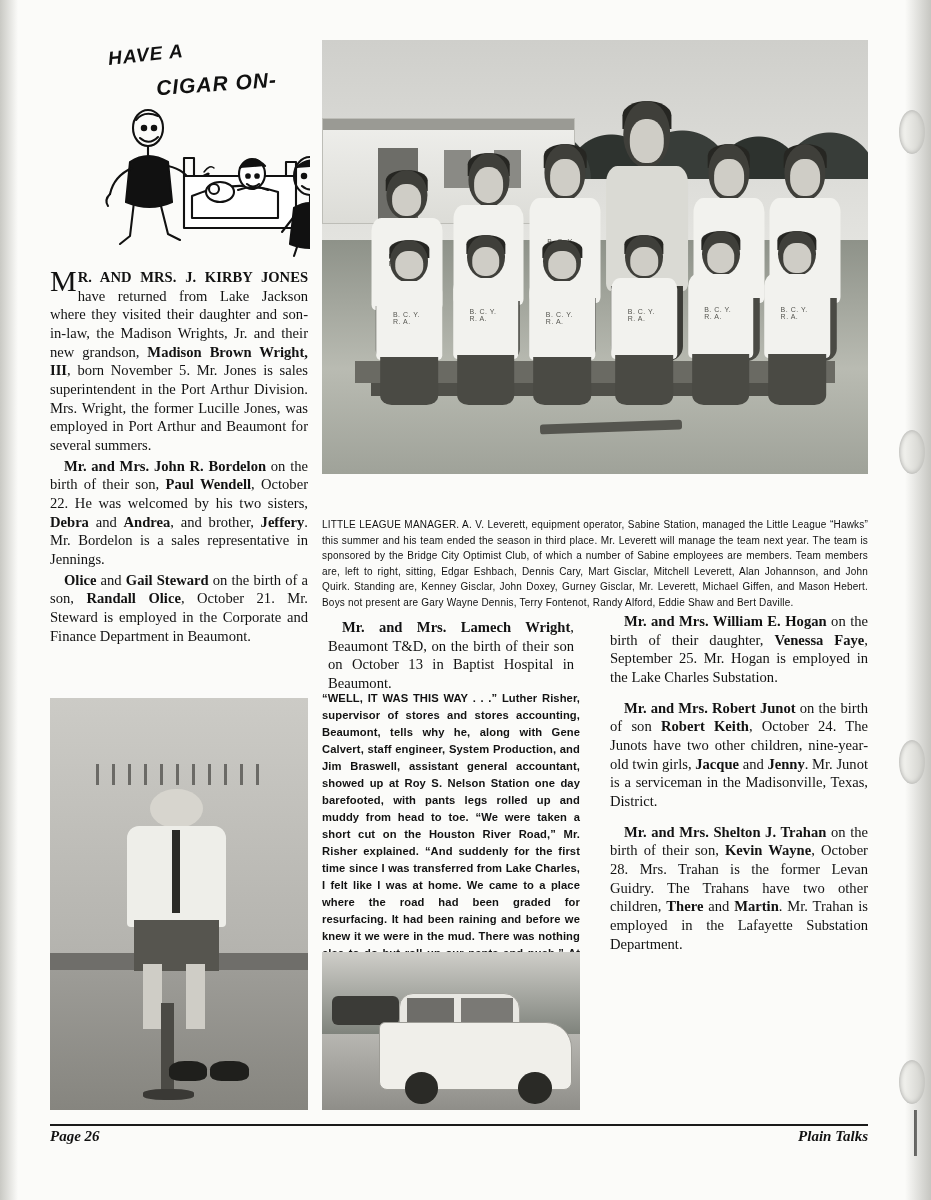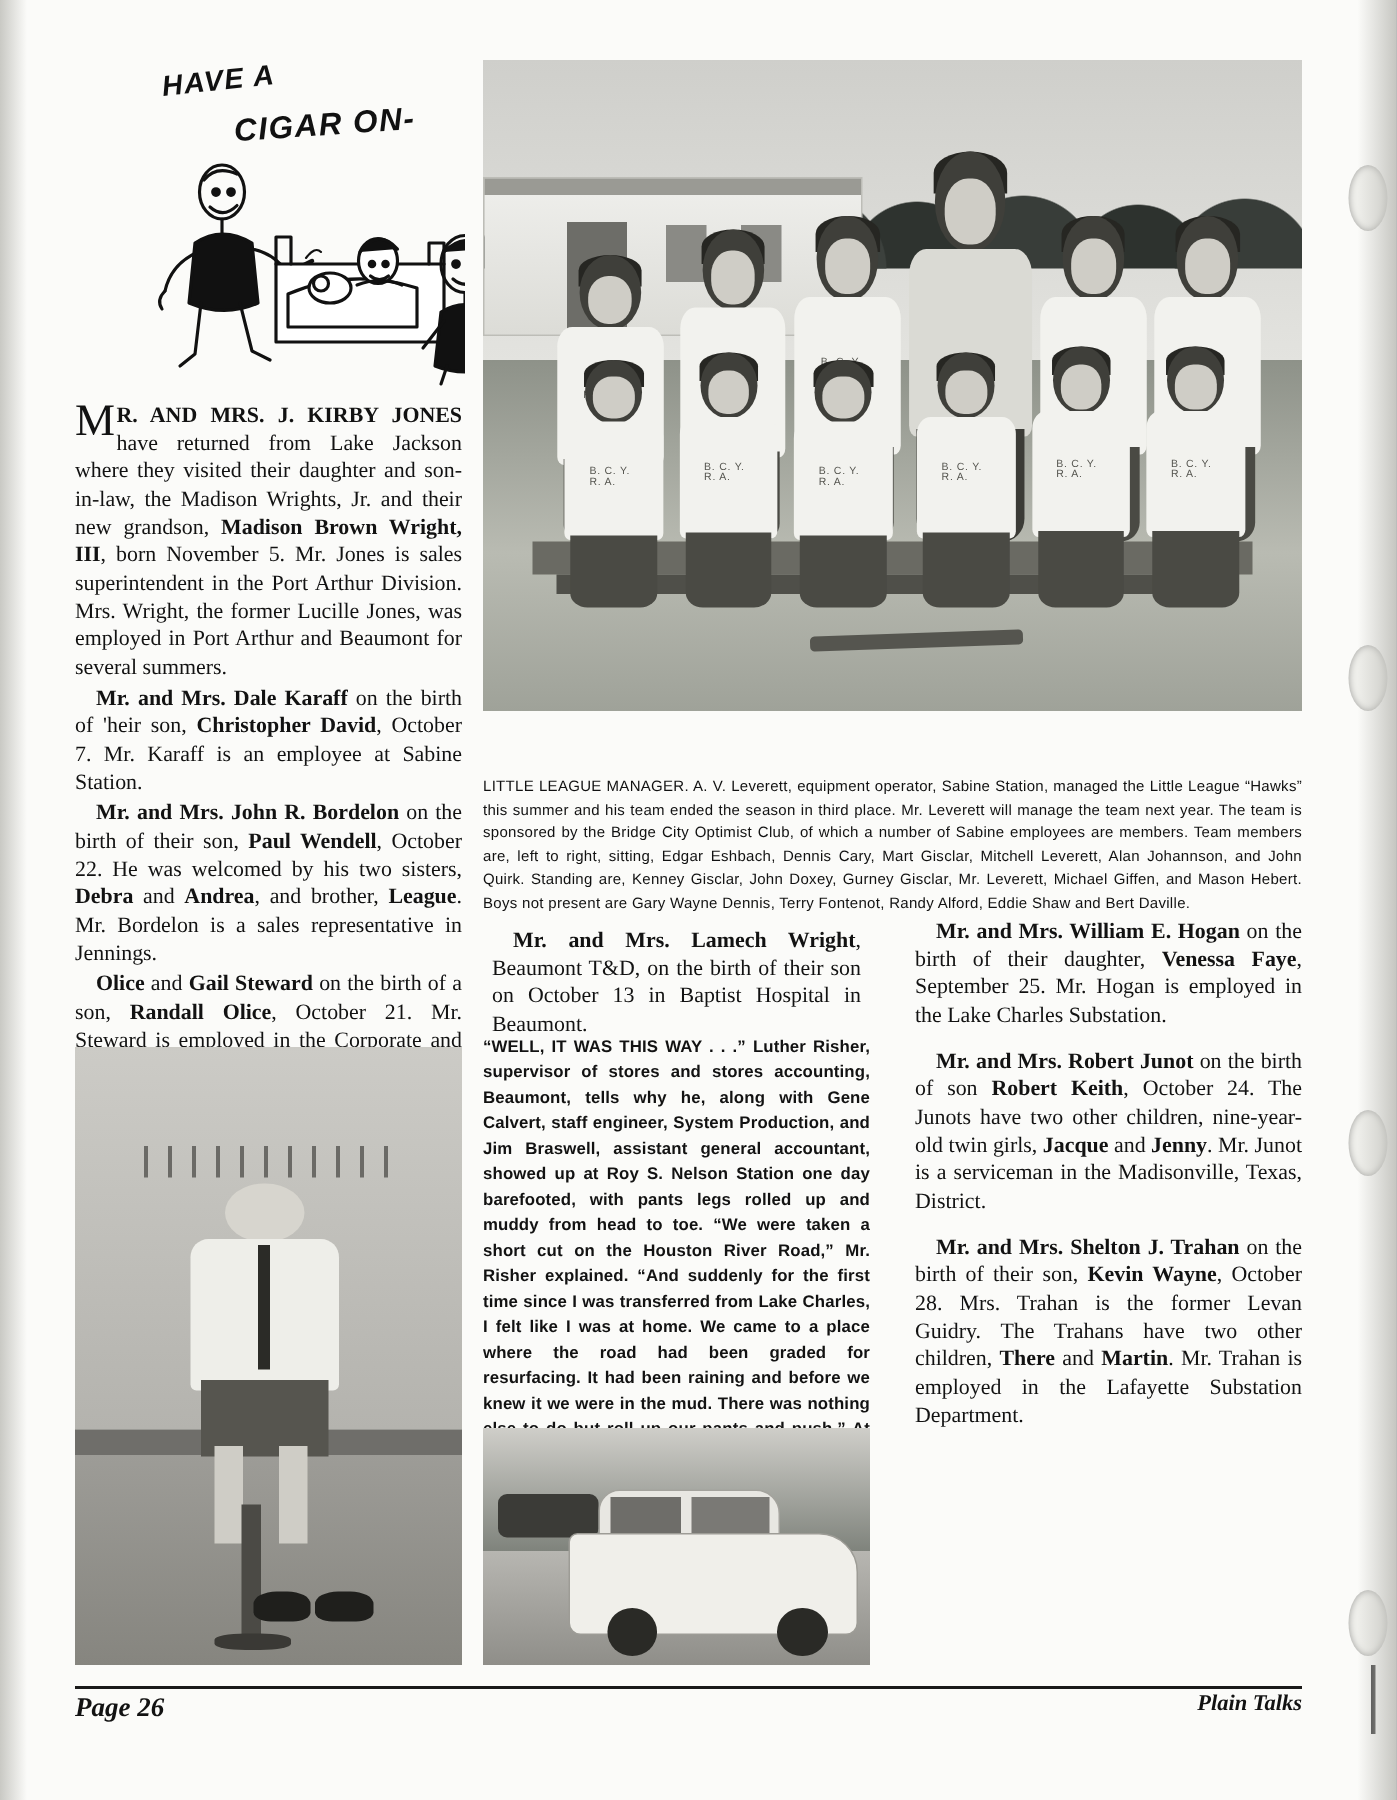--- a/index.html
+++ b/index.html
@@ -255,21 +255,21 @@
     left: 50px;
     top: 1124px;
     width: 818px;
     height: 2px;
     background: #1a1a1a;
   }
   .page-num {
     position: absolute;
     left: 50px;
     top: 1128px;
-    font-size: 18px;
+    font-size: 15px;
     font-style: italic;
     font-weight: bold;
   }
   .pub-name {
     position: absolute;
     right: 63px;
     top: 1128px;
     font-size: 15px;
     font-style: italic;
     font-weight: bold;
@@ -344,22 +344,21 @@
         <path d="M256 208 l-4 12"></path>
         <path d="M282 208 l4 12"></path>
       </g>
     </svg>
     <div class="cartoon-text l1">HAVE A</div>
     <div class="cartoon-text l2">CIGAR ON-</div>
   </div>
 
   <div class="col-left">
     <p class="first"><span class="dropcap">M</span><b>R. AND MRS. J. KIRBY JONES</b> have returned from Lake Jackson where they visited their daughter and son-in-law, the Madison Wrights, Jr. and their new grandson, <b>Madison Brown Wright, III</b>, born November 5. Mr. Jones is sales superintendent in the Port Arthur Division. Mrs. Wright, the former Lucille Jones, was employed in Port Arthur and Beaumont for several summers.</p>
-    <p><b>Mr. and Mrs. Dale Karaff</b> on the birth of 'heir son, <b>Christopher David</b>, October 7. Mr. Karaff is an employee at Sabine Station.</p>
-    <p><b>Mr. and Mrs. John R. Bordelon</b> on the birth of their son, <b>Paul Wendell</b>, October 22. He was welcomed by his two sisters, <b>Debra</b> and <b>Andrea</b>, and brother, <b>League</b>. Mr. Bordelon is a sales representative in Jennings.</p>
+    <p><b>Mr. and Mrs. John R. Bordelon</b> on the birth of their son, <b>Paul Wendell</b>, October 22. He was welcomed by his two sisters, <b>Debra</b> and <b>Andrea</b>, and brother, <b>Jeffery</b>. Mr. Bordelon is a sales representative in Jennings.</p>
     <p><b>Olice</b> and <b>Gail Steward</b> on the birth of a son, <b>Randall Olice</b>, October 21. Mr. Steward is employed in the Corporate and Finance Department in Beaumont.</p>
   </div>
 
   <div class="photo photo-team">
     <div class="sky"></div>
     <div class="treeline"></div>
     <div class="building">
       <div class="roofline"></div>
       <div class="door"></div>
       <div class="win" style="left:48%"></div>

